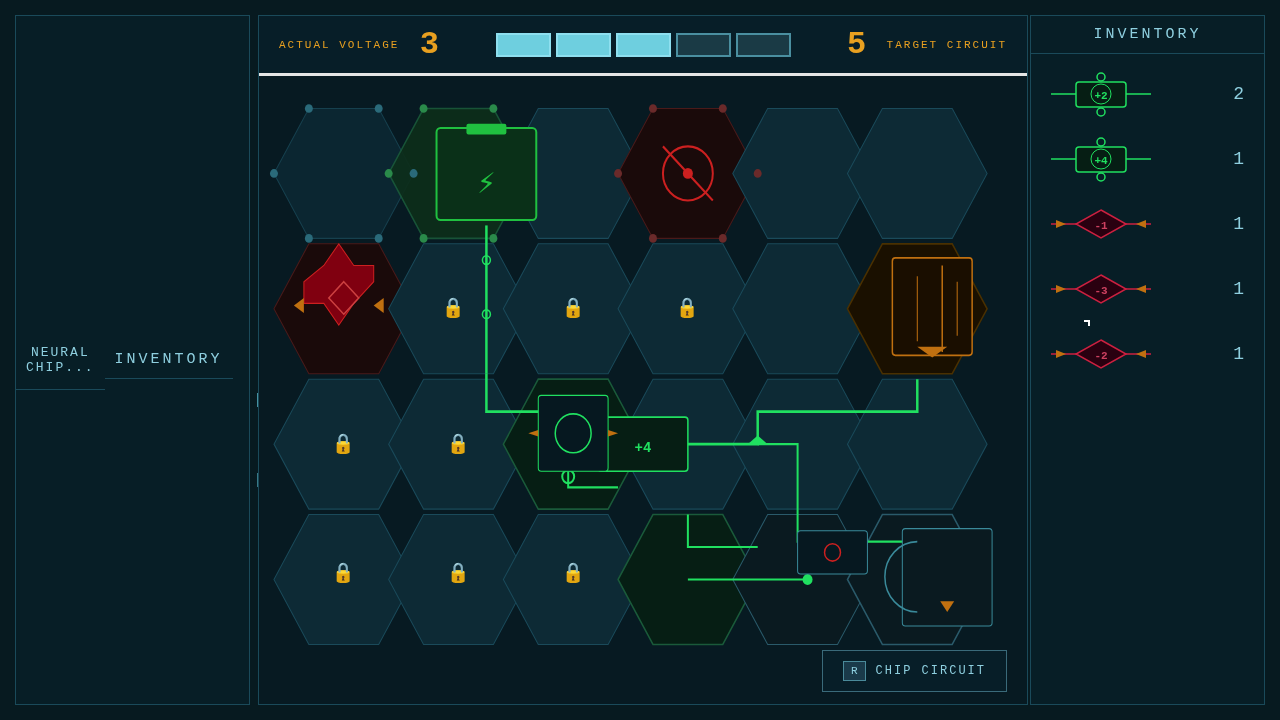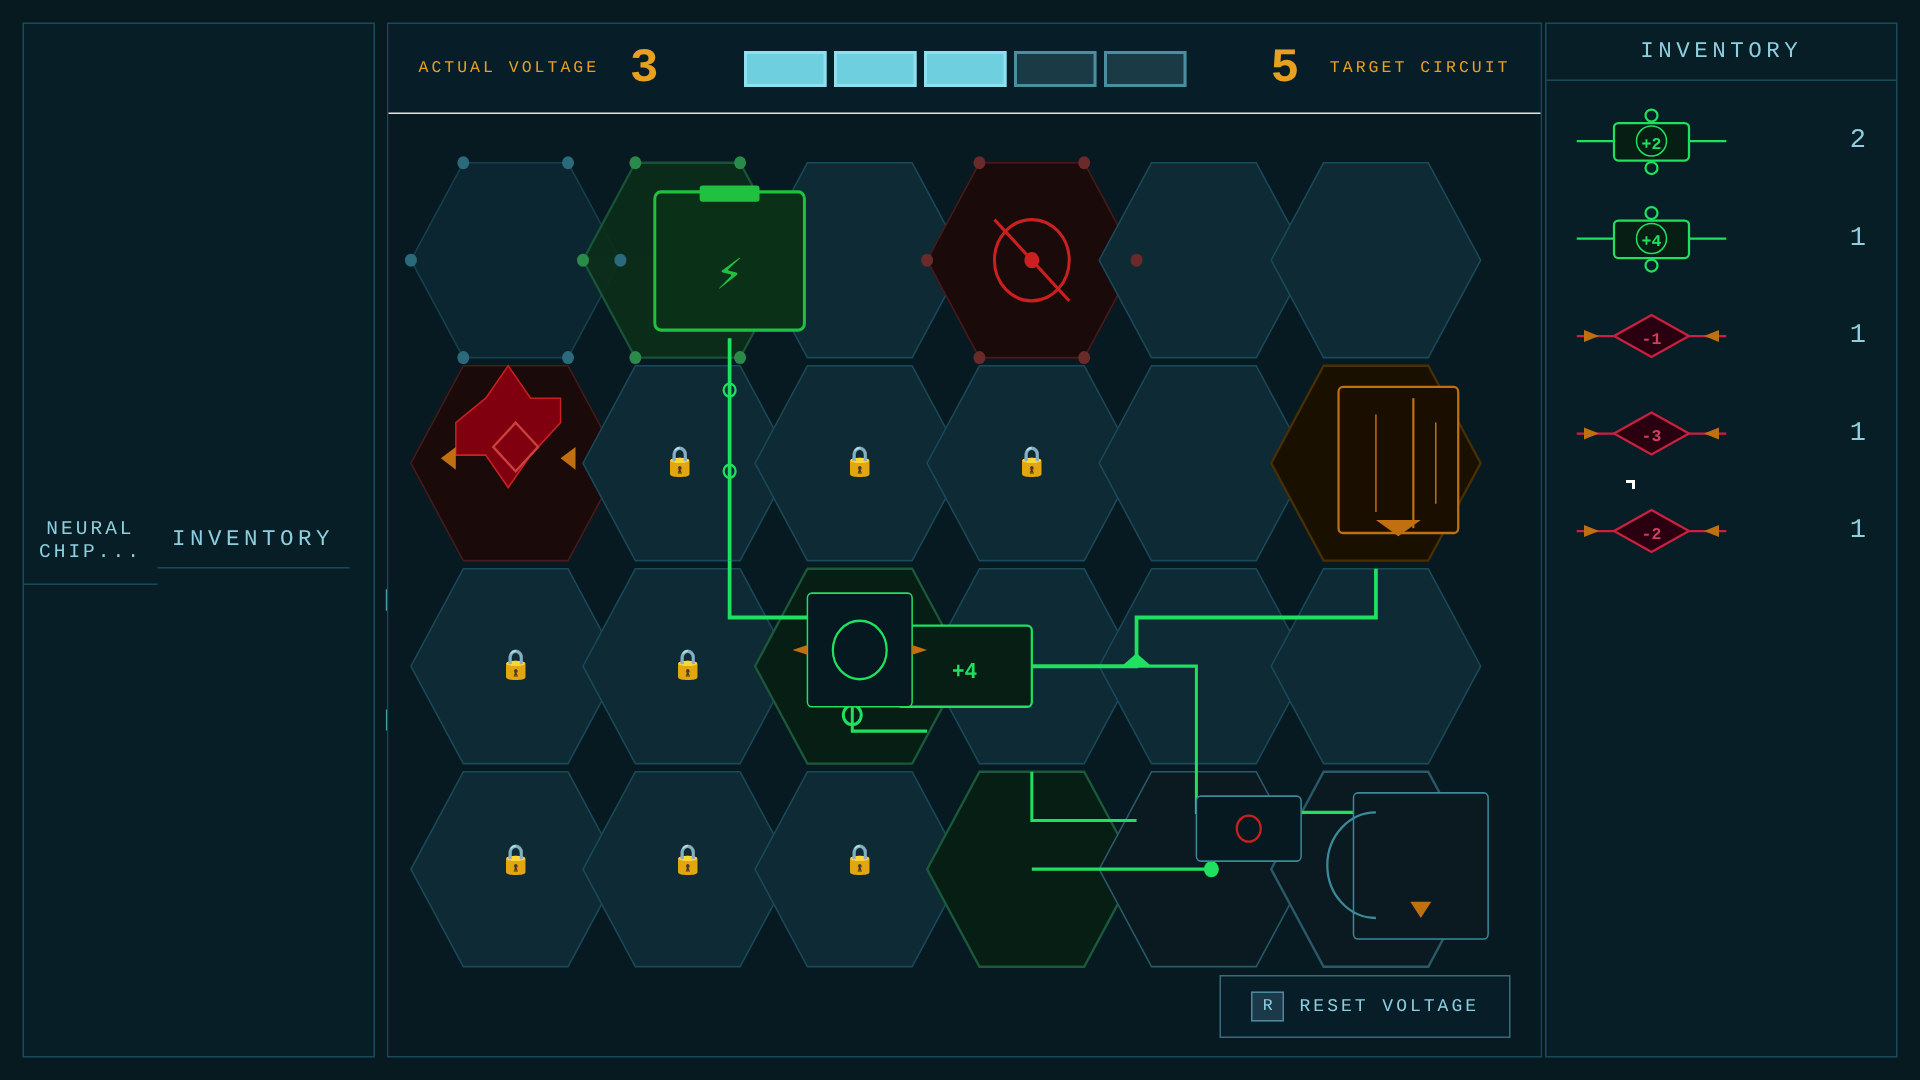--- a/index.html
+++ b/index.html
@@ -88,21 +88,21 @@
       display: flex;
       flex-direction: column;
     }
 
     
     .header-bar {
       display: flex;
       align-items: center;
       justify-content: center;
       padding: 8px 20px;
-      border-bottom: 1px solid #e5e5e5;
+      border-bottom: 3px solid #e5e5e5;
       gap: 15px;
       background: #071e28;
       height: 60px;
     }
 
     .voltage-label {
       font-size: 11px;
       letter-spacing: 2px;
       color: #e8a020;
     }
@@ -455,21 +455,21 @@
 
       <line x1="228" y1="138" x2="228" y2="275" stroke="#20e060" stroke-width="2.5"></line>
 
       <circle cx="228" cy="170" r="4" fill="none" stroke="#20e060" stroke-width="1.5"></circle>
       <circle cx="228" cy="220" r="4" fill="none" stroke="#20e060" stroke-width="1.5"></circle>
 
     </svg>
 
     <div class="reset-btn">
       <span class="key-badge">R</span>
-      <span class="reset-text">RESET VOLTAGE</span>
+      <span class="reset-text">CHIP CIRCUIT</span>
     </div>
   </div>
 </div>
 
 <div class="right-panel">
   <div class="inventory-label">INVENTORY</div>
   <div class="right-inventory-items">
 
     <div class="right-inv-item">
       <div class="right-inv-icon">

